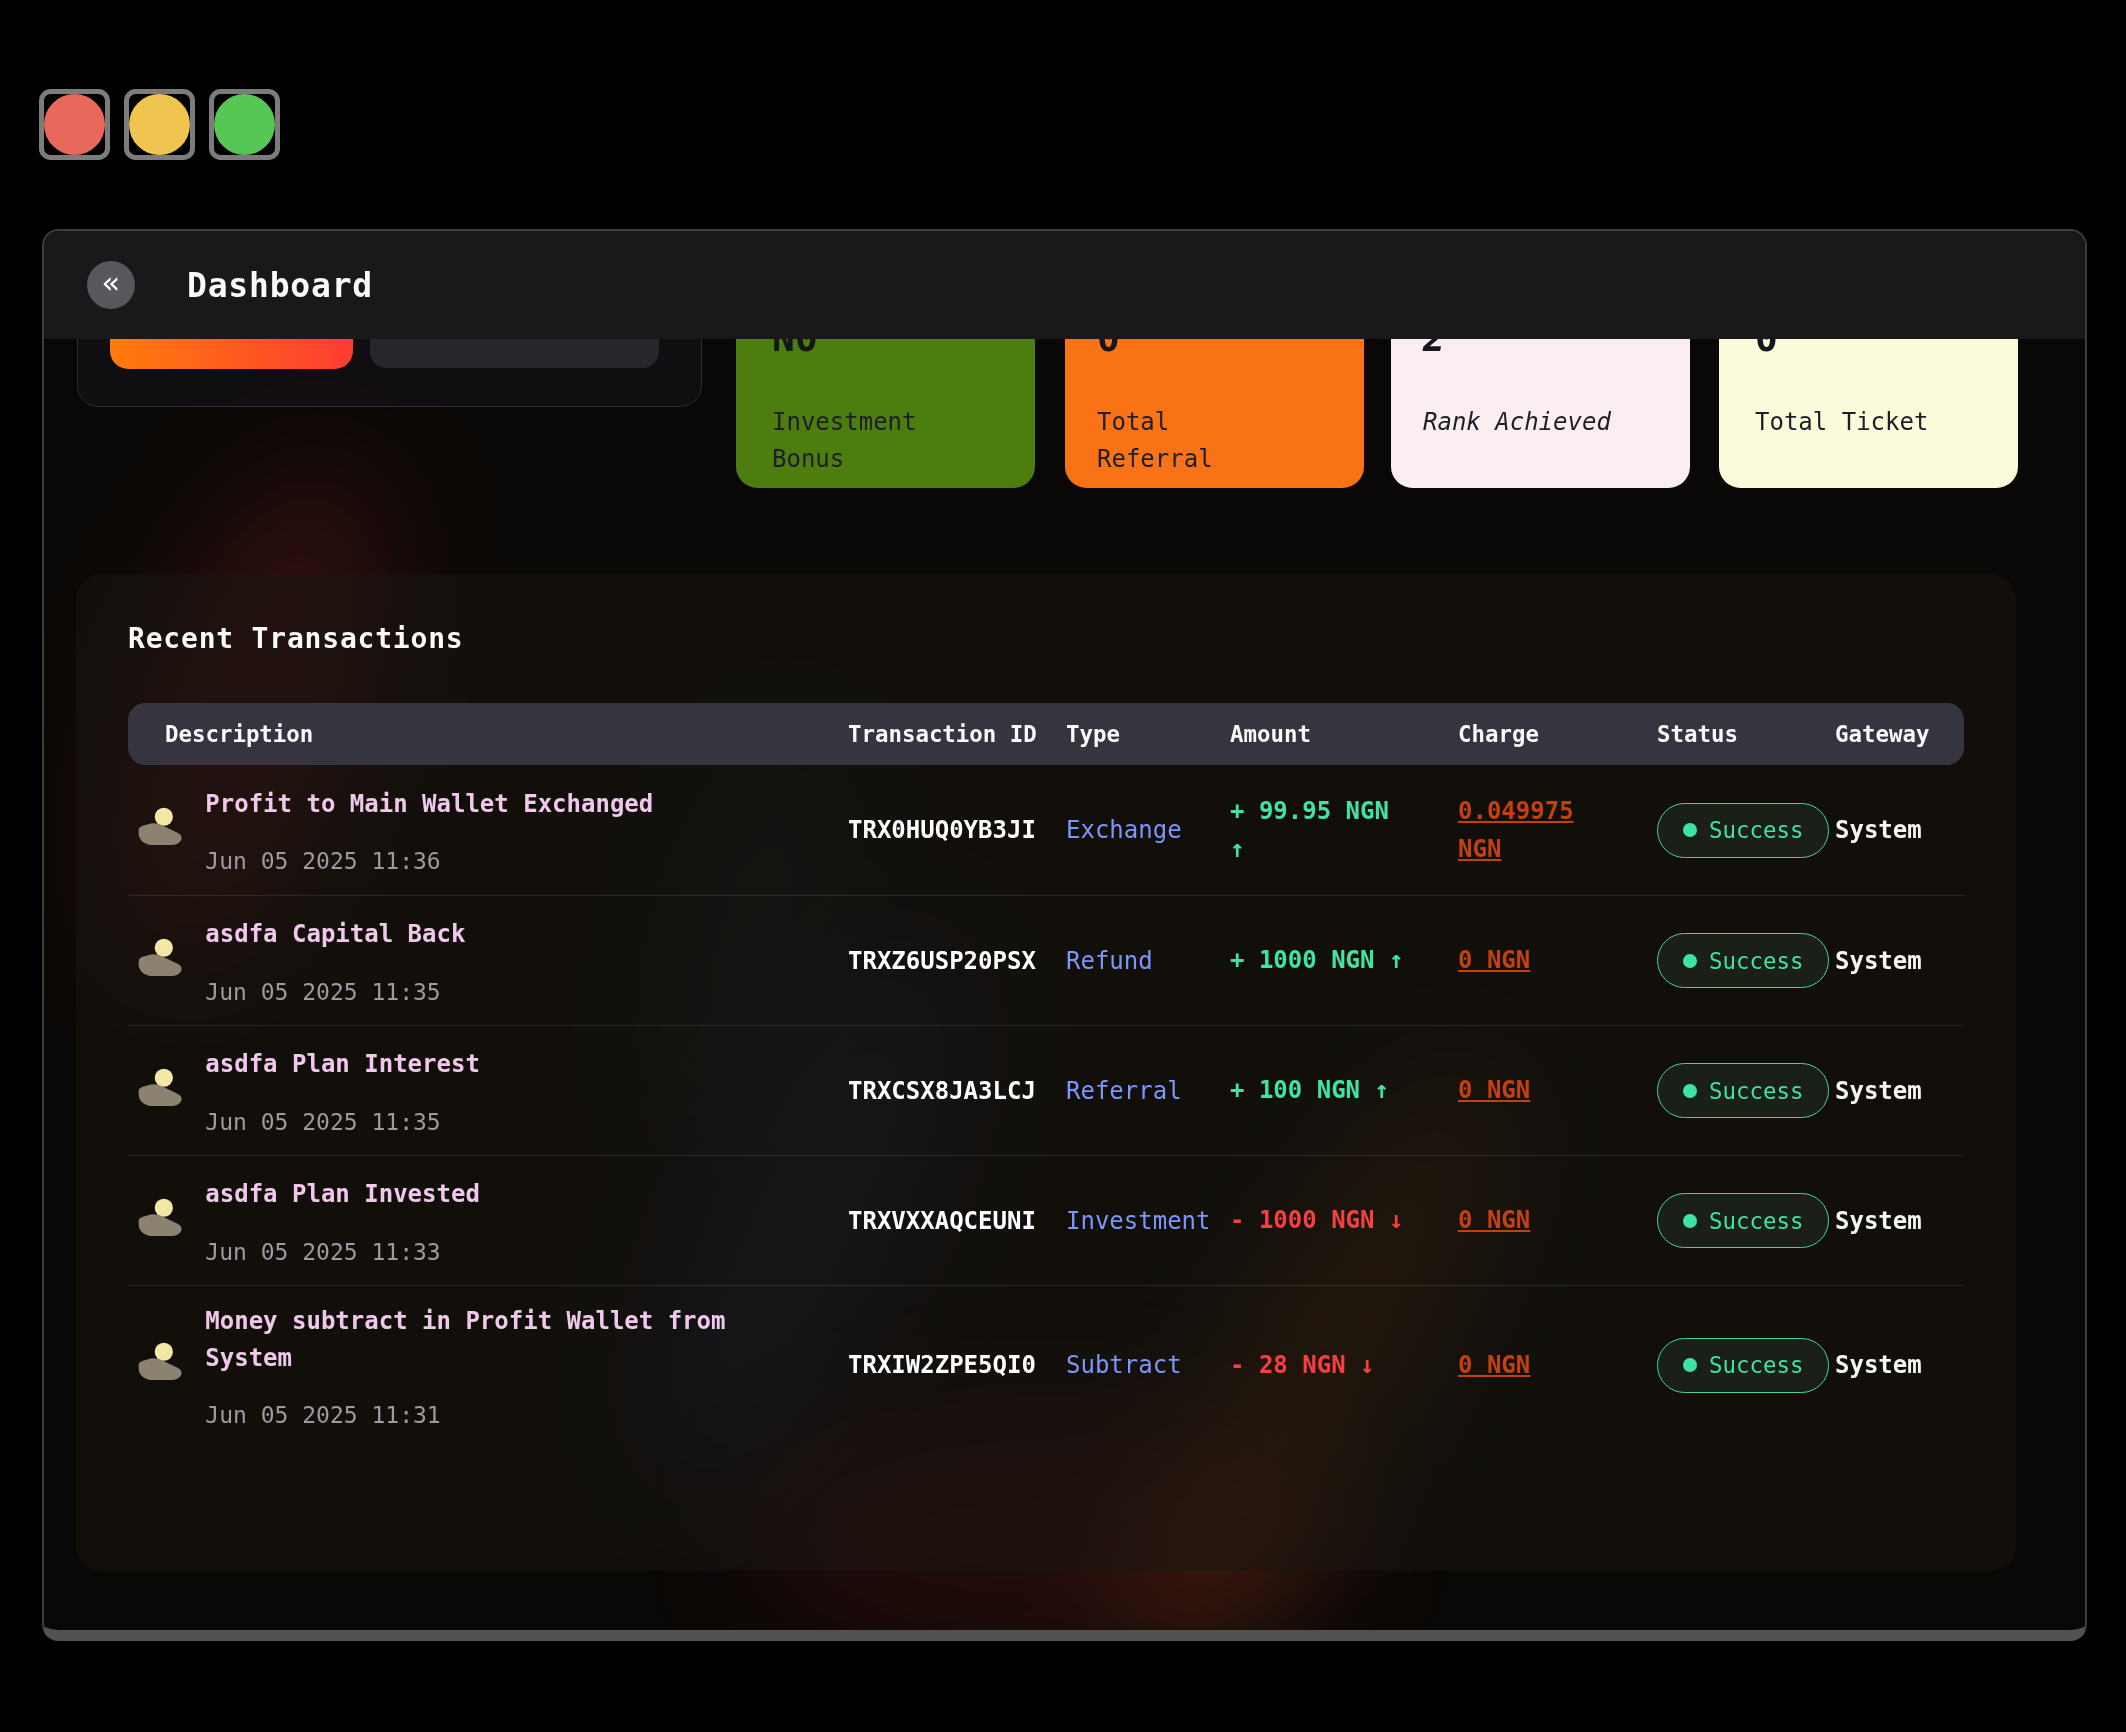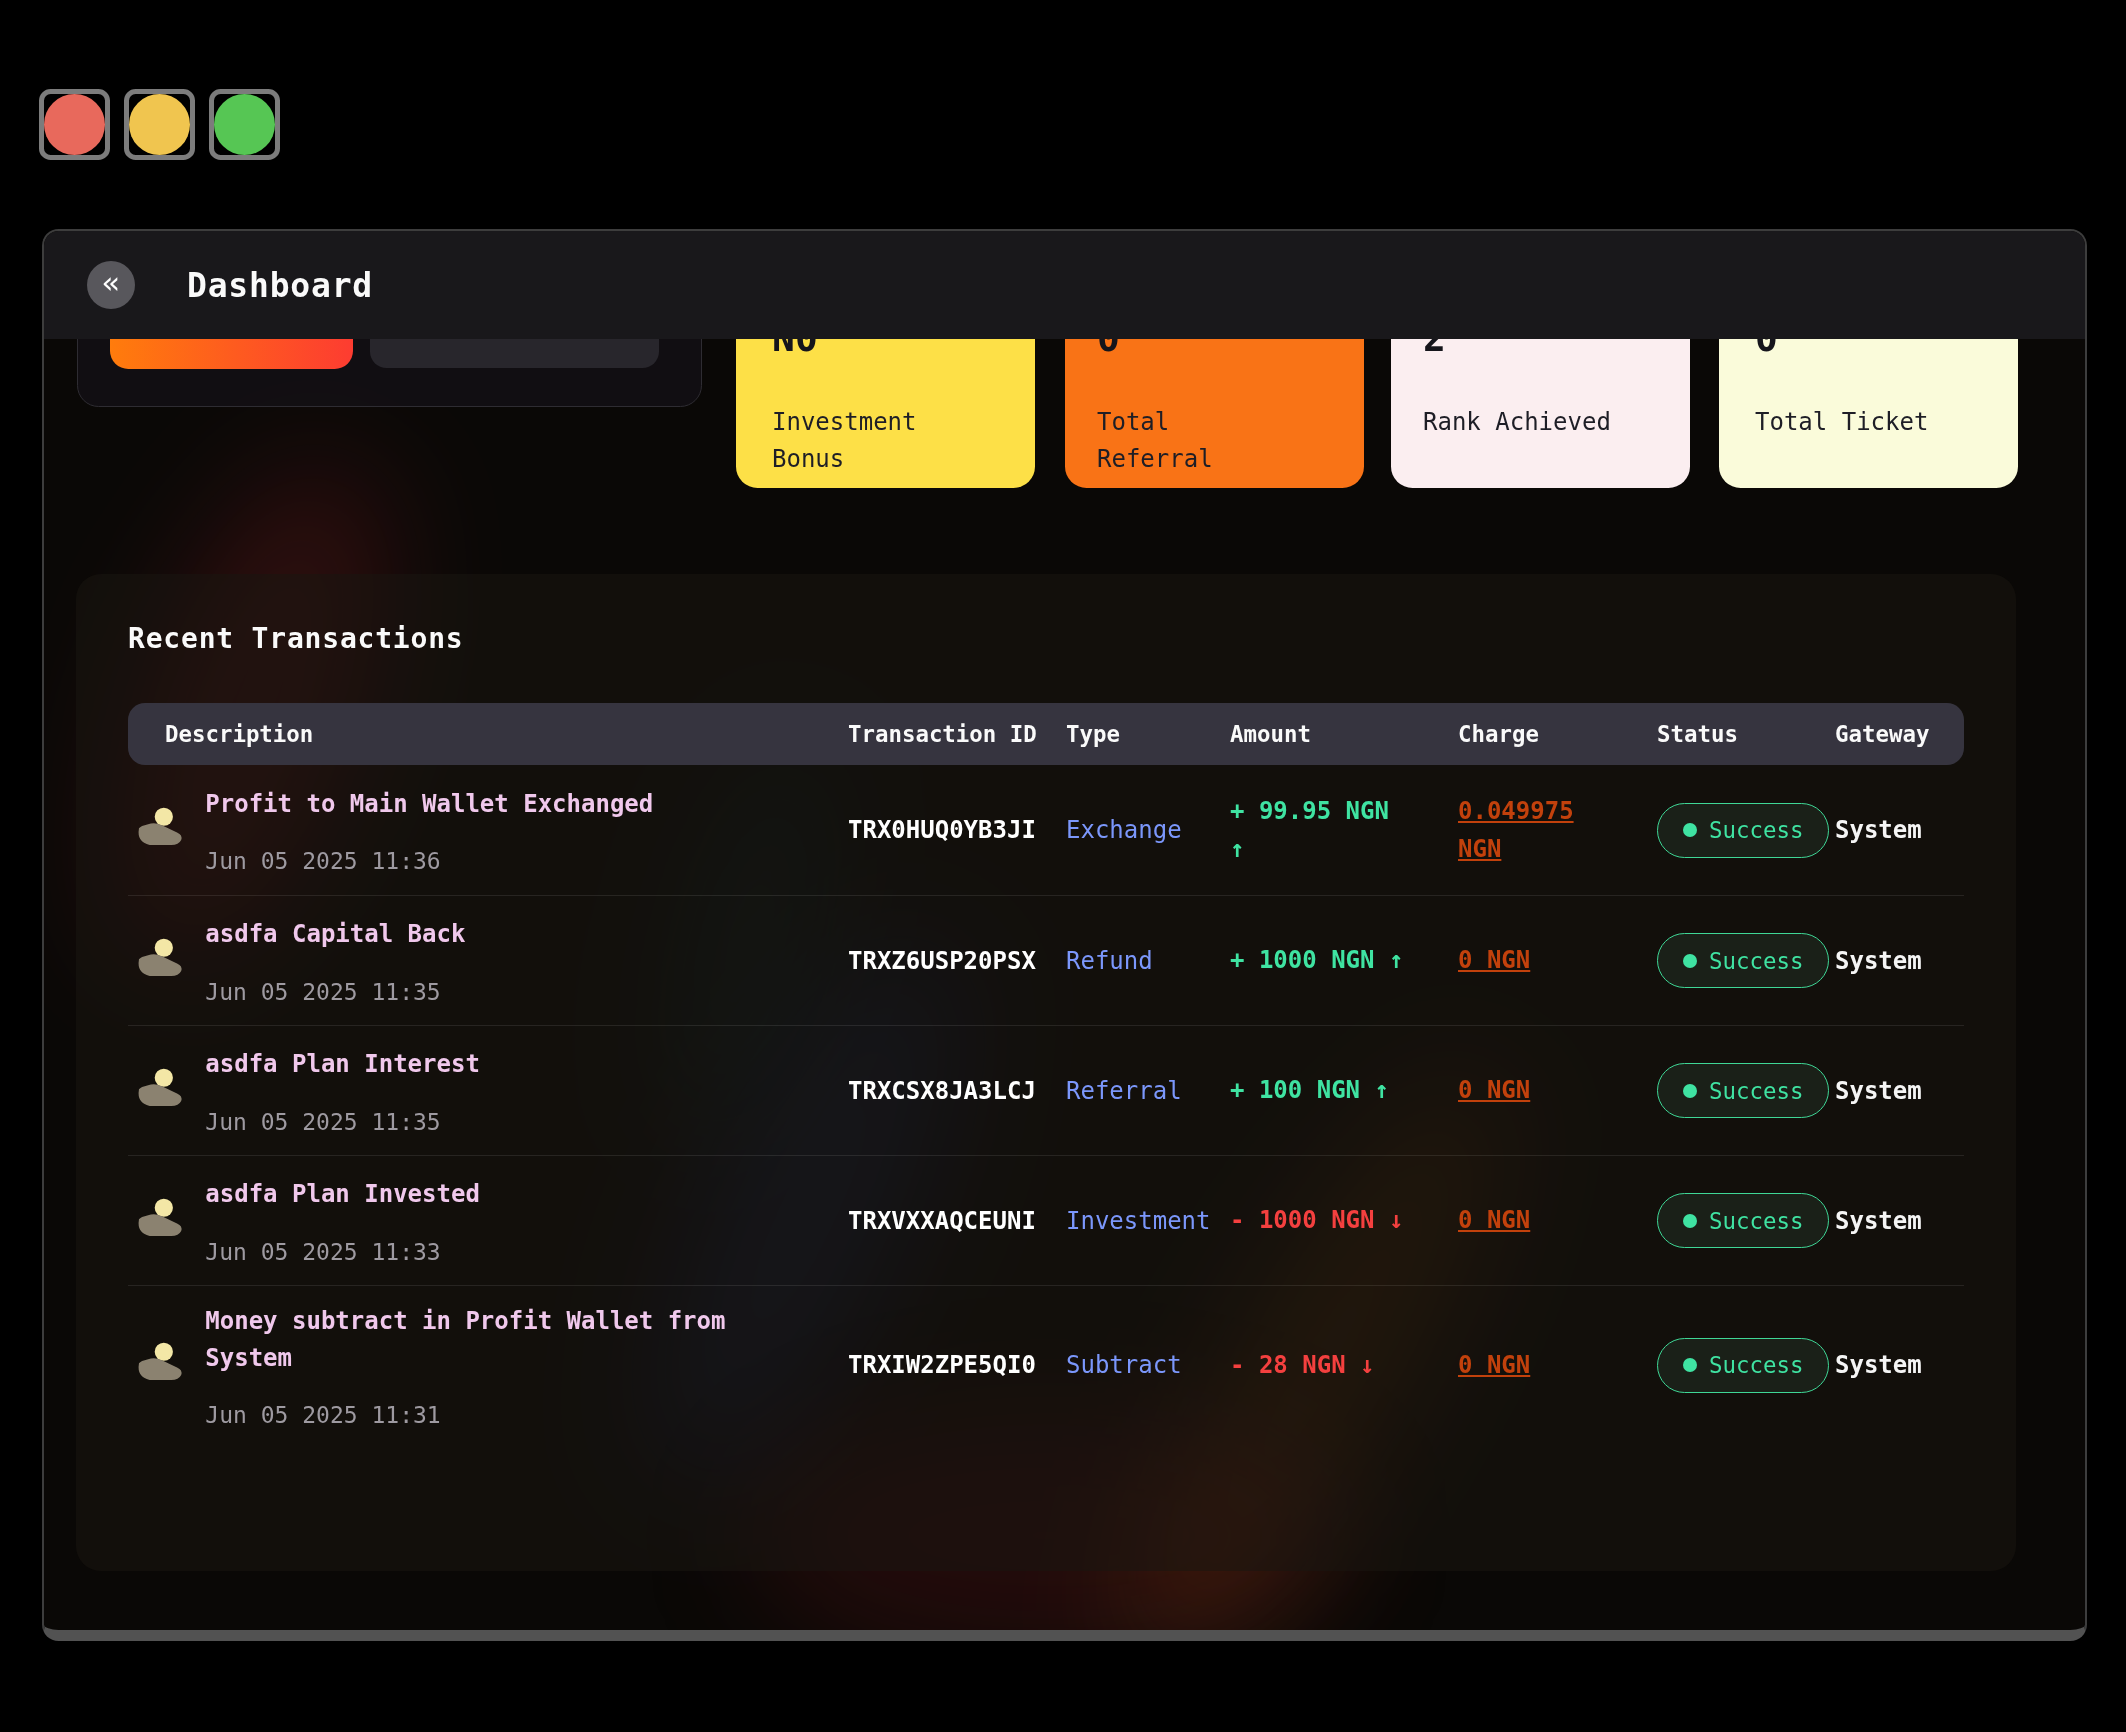--- a/index.html
+++ b/index.html
@@ -60,21 +60,21 @@
                     border-radius:50%; background:rgba(255,255,255,.35); }
   .btn-dark { position:absolute; left:292px; top:83px; width:289px; height:90px;
               border-radius:16.6px; background:#28262c; cursor:pointer; }
   .btn-dark .ic { position:absolute; left:125px; top:-6.6px; width:21.6px; height:21.6px;
                   border-radius:50%; background:#57555c; }
 
   .stat-card { position:absolute; top:48px; width:299px; height:209px; border-radius:21.6px;
                z-index:1; padding:33px 32px 0 32px; }
   .stat-card .num { font-size:38px; font-weight:bold; color:#15151b; line-height:1; margin-top:6.6px; }
   .stat-card .lbl { font-size:24px; color:#1e1e26; margin-top:47px; line-height:1.55; max-width:191px; }
-  .sc0 { left:692px; }  .sc1 { left:1021px; } .sc2 { left:1347px; } .sc3 { left:1675px;padding-left:36px; }
+  .sc0 { left:692px; }  .sc1 { left:1021px; } .sc2 { left:1347px;font-style:italic; } .sc3 { left:1675px;padding-left:36px; }
 
   
   .panel { position:absolute; left:32px; top:343px; width:1940px; height:997px; z-index:2;
            background:rgba(26,21,17,.55); border-radius:25px; padding:48px 52px; }
   .panel-title { color:#fafafa; font-size:28px; font-weight:bold; letter-spacing:0.8px; }
 
   .grid { display:grid; grid-template-columns:683px 218px 164px 228px 199px 178px 1fr;
           align-items:center; padding:0 37px; }
   .thead { margin-top:48px; height:62px; background:#36343f; border-radius:17px;
            color:#fafafa; font-size:22.4px; font-weight:bold; }
@@ -129,21 +129,21 @@
 
   <div class="cut-card">
     <div class="btn-orange">
         <span class="gl"></span>
       </div>
     <div class="btn-dark">
         <span class="ic"></span>
       </div>
   </div>
 
-  <div class="stat-card sc0" style="background: #fde047; padding-left: 36px;">
+  <div class="stat-card sc0" style="background: #4d7c0f; padding-left: 36px;">
     <div class="num">N0</div>
     <div class="lbl">Investment Bonus</div>
   </div>
   <div class="stat-card sc1" style="background: #f97316;">
     <div class="num">0</div>
     <div class="lbl">Total Referral</div>
   </div>
   <div class="stat-card sc2" style="background: rgb(251, 238, 240);">
     <div class="num">2</div>
     <div class="lbl">Rank Achieved</div>

